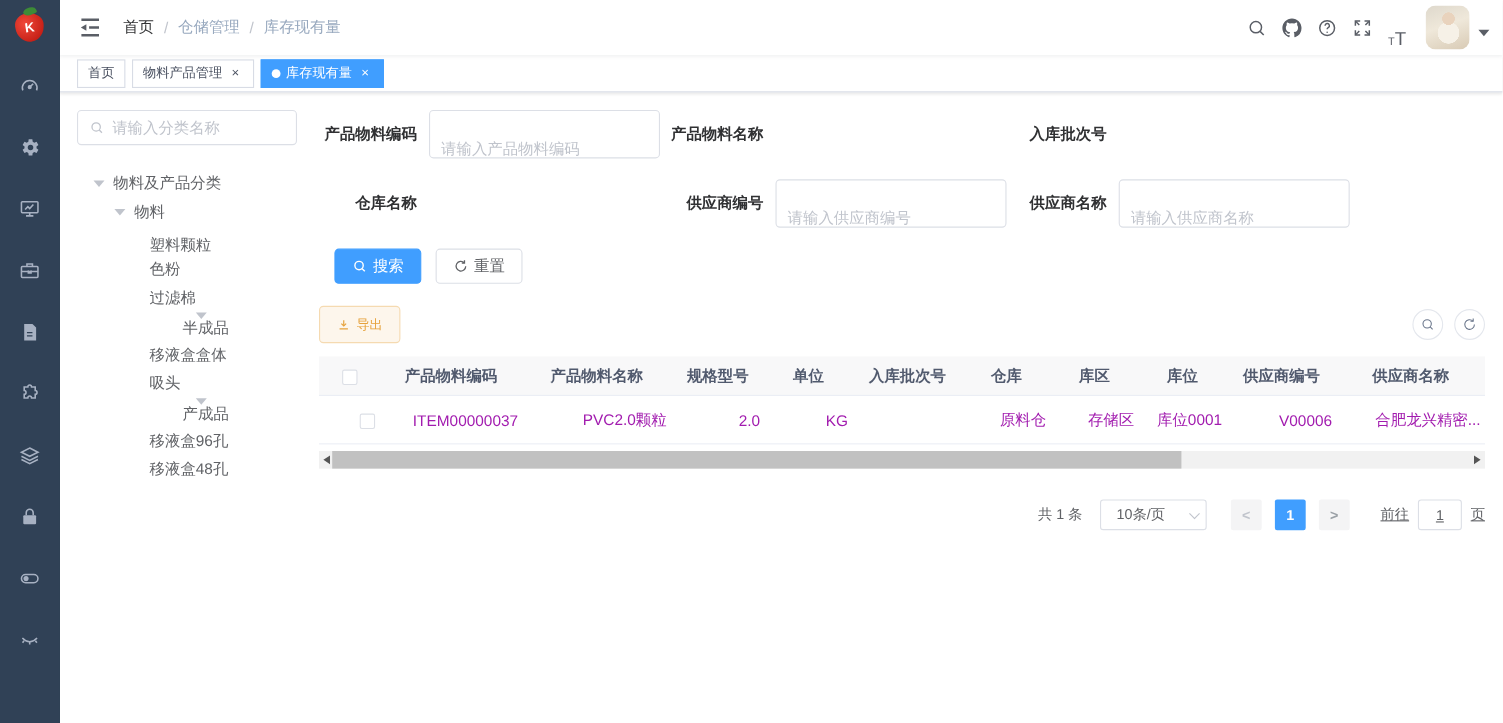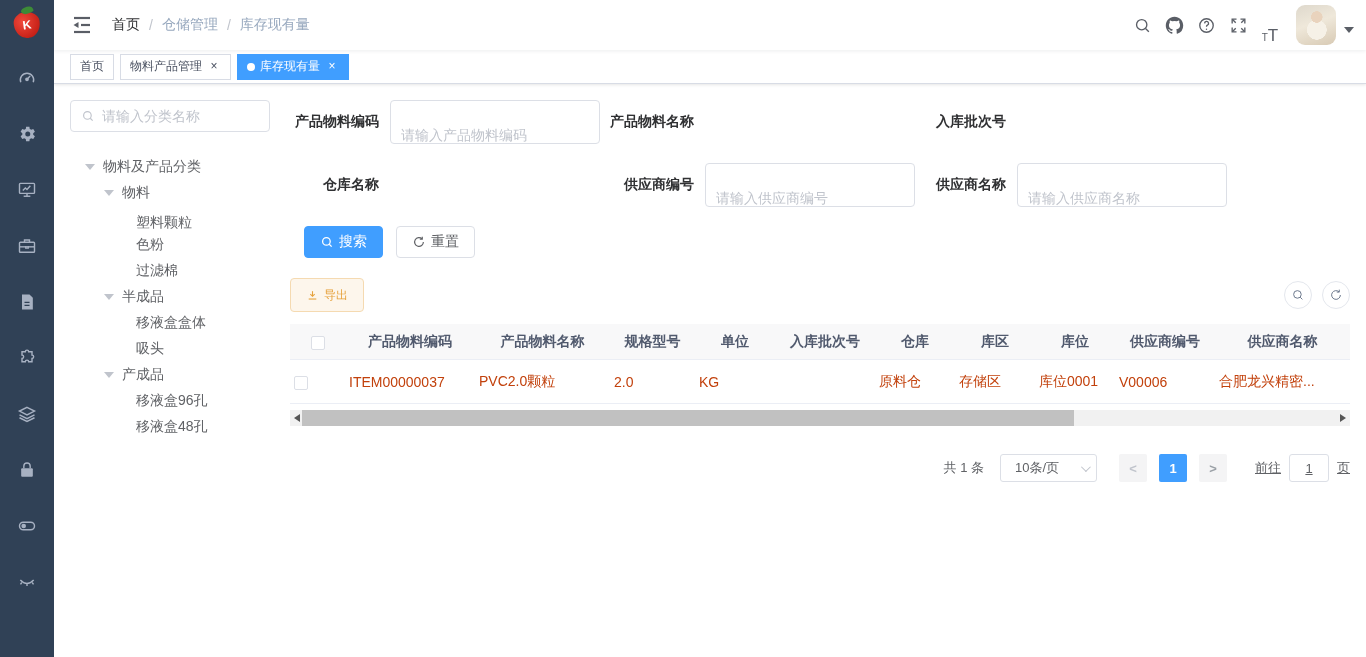--- a/index.html
+++ b/index.html
@@ -84,21 +84,21 @@
   .toolbar-right { display:flex; align-items:center; gap:10px; }
   .circle-btn { width:28px; height:28px; border-radius:50%; border:1px solid #e4e7ed; background:#fff; color:#6b778c;
     display:flex; align-items:center; justify-content:center; cursor:pointer; }
   .circle-btn svg { width:14px; height:14px; }
 
   
   .table { margin-top:12px; width:1060px; font-size:14px; }
   .thead { display:flex; align-items:center; height:36px; background:#f8f8f9; border-bottom:1px solid #ebeef5; }
   .th { font-weight:700; color:#515a6e; text-align:center; white-space:nowrap; overflow:hidden; }
   .trow { display:flex; align-items:center; height:44px; background:#fff; border-bottom:1px solid #ebeef5; }
-  .td { color:#c2410c; text-align:left; white-space:nowrap; overflow:hidden; text-overflow:ellipsis; padding:0 4px; }
+  .td { color:#a21caf; text-align:right; white-space:nowrap; overflow:hidden; text-overflow:ellipsis; padding:0 4px; }
   .cbx { display:inline-block; width:14px; height:14px; border:1px solid #dcdfe6; border-radius:2px; background:#fff; cursor:pointer; vertical-align:middle; }
 
   
   .hscroll { margin-top:6px; width:1060px; height:16px; background:#f1f1f1; position:relative; }
   .sb-thumb { position:absolute; left:12px; top:0; width:772px; height:16px; background:#c1c1c1; cursor:pointer; }
   .sb-arrow { position:absolute; top:4px; width:0; height:0; cursor:pointer; }
   .sb-left { left:4px; border-top:4px solid transparent; border-bottom:4px solid transparent; border-right:6px solid #555; }
   .sb-right { right:4px; border-top:4px solid transparent; border-bottom:4px solid transparent; border-left:6px solid #555; }
 
   
@@ -285,31 +285,31 @@
         </div>
         <div class="tree-node" style="padding-left: 66px; align-items: flex-end;">
           <span>塑料颗粒</span>
         </div>
         <div class="tree-node" style="padding-left: 66px;">
           <span>色粉</span>
         </div>
         <div class="tree-node" style="padding-left: 66px;">
           <span>过滤棉</span>
         </div>
-        <div class="tree-node" style="padding-left: 34px;">
+        <div class="tree-node" style="padding-left: 34px; flex-direction: column;">
           <span class="tree-caret"></span>
           <span>半成品</span>
         </div>
         <div class="tree-node" style="padding-left: 66px;">
           <span>移液盒盒体</span>
         </div>
         <div class="tree-node" style="padding-left: 66px;">
           <span>吸头</span>
         </div>
-        <div class="tree-node" style="padding-left: 34px;">
+        <div class="tree-node" style="padding-left: 34px; flex-direction: column;">
           <span class="tree-caret"></span>
           <span>产成品</span>
         </div>
         <div class="tree-node" style="padding-left: 66px;">
           <span>移液盒96孔</span>
         </div>
         <div class="tree-node" style="padding-left: 66px;">
           <span>移液盒48孔</span>
         </div>
       </div>

